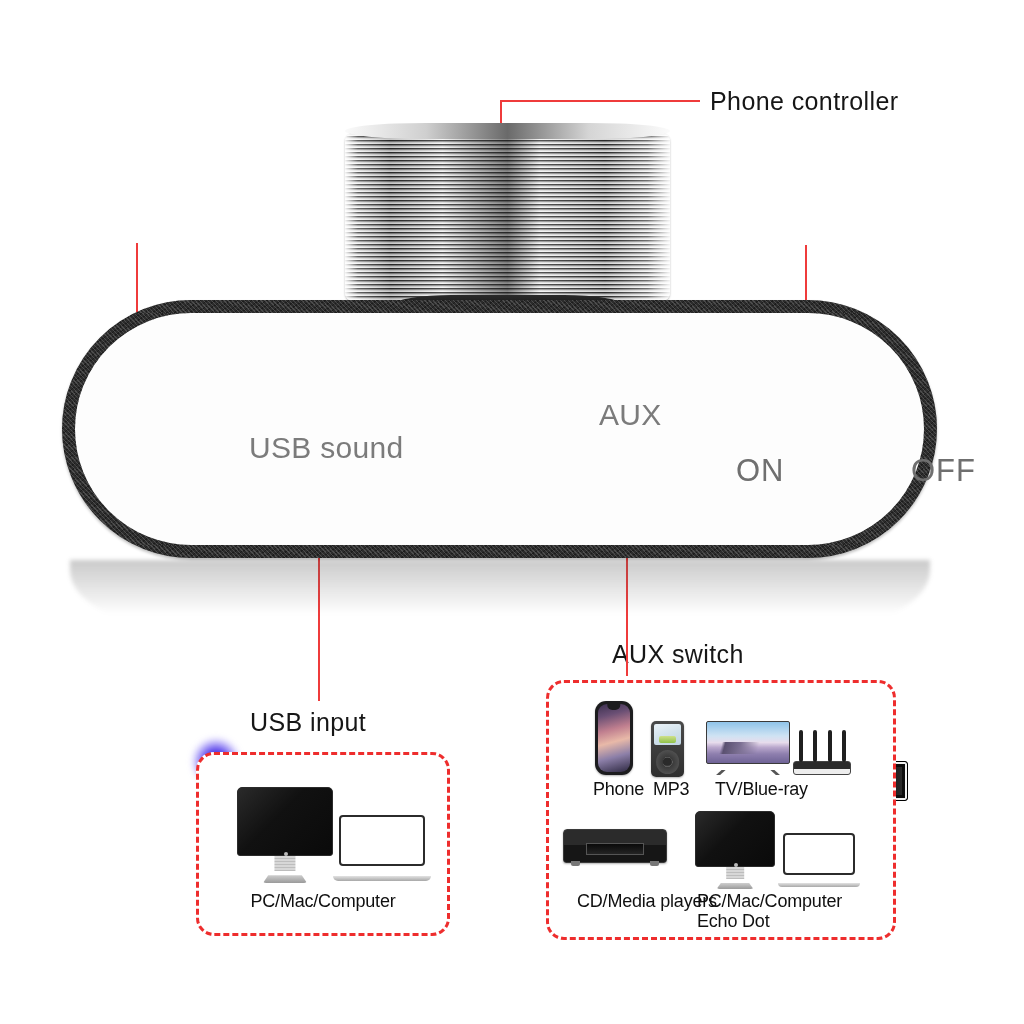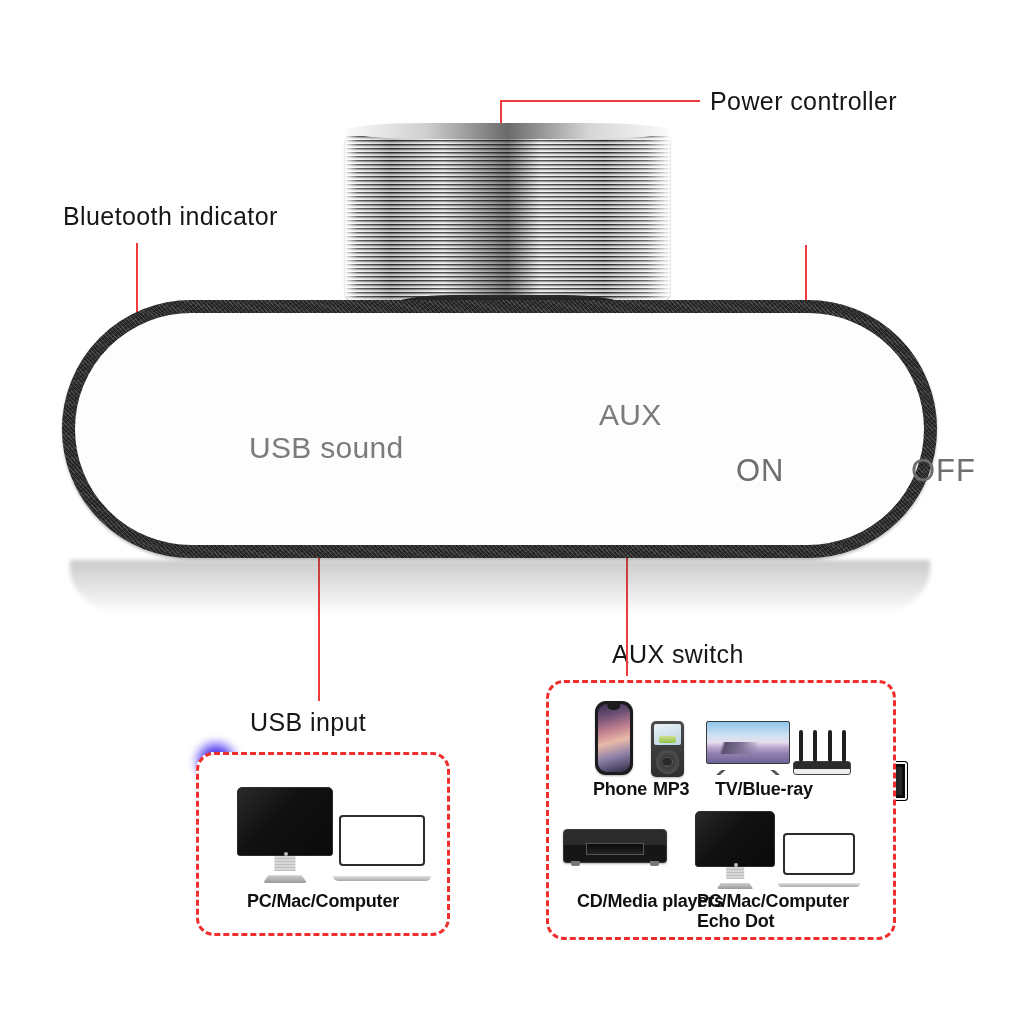--- a/index.html
+++ b/index.html
@@ -143,21 +143,21 @@
     width:225px;height:18px;border-radius:50%/100%;
     background:linear-gradient(to bottom,#2a2a2a,#111);
   }
 
   
   .dashbox{
     position:absolute;border:3px dashed #ee2d2d;border-radius:18px;background:#fff;
   }
   .item-label{
     position:absolute;font-family:"Liberation Sans",sans-serif;
-    font-weight:700;font-size:18px;color:#101010;white-space:nowrap;
+    font-weight:400;font-size:18px;color:#101010;white-space:nowrap;
     letter-spacing:-.2px;
   }
 
   
   .imac{position:absolute;}
   .imac .scr{
     background:#111;border-radius:5px 5px 3px 3px;width:100%;height:72%;
     background-image:linear-gradient(135deg,#2a2a2a 0%,#111 42%,#0a0a0a 100%);
     border:1px solid #2b2b2b;box-sizing:border-box;position:relative;
   }
@@ -207,22 +207,21 @@
   .cdplayer .tray{position:absolute;left:22%;top:42%;width:56%;height:36%;
     background:linear-gradient(to bottom,#0a0a0a,#242424);border:1px solid #555;box-sizing:border-box;}
   .cdplayer .ft1,.cdplayer .ft2{position:absolute;bottom:-4px;width:9%;height:5px;background:#777;border-radius:0 0 2px 2px;}
   .cdplayer .ft1{left:7%;} .cdplayer .ft2{right:7%;}
 </style>
 </head>
 <body>
 
 <div id="stage">
 
-  <div class="callout" style="left:63px;top:202px;">Bluetooth indicator</div>
-  <div class="callout" style="left:710px;top:87px;">Power controller</div>
+  <div class="callout" style="left:710px;top:87px;">Phone controller</div>
   <div class="callout" style="left:250px;top:708px;">USB input</div>
   <div class="callout" style="left:612px;top:640px;">AUX switch</div>
 
   <div class="lead-h" style="left:500px;top:100px;width:200px;"></div>
   <div class="lead-v" style="left:500px;top:100px;height:58px;"></div>
   <div class="dot" style="left:494px;top:151px;"></div>
 
   <div class="lead-v" style="left:136px;top:243px;height:166px;"></div>
   <div class="dot" style="left:130px;top:400px;"></div>
 

